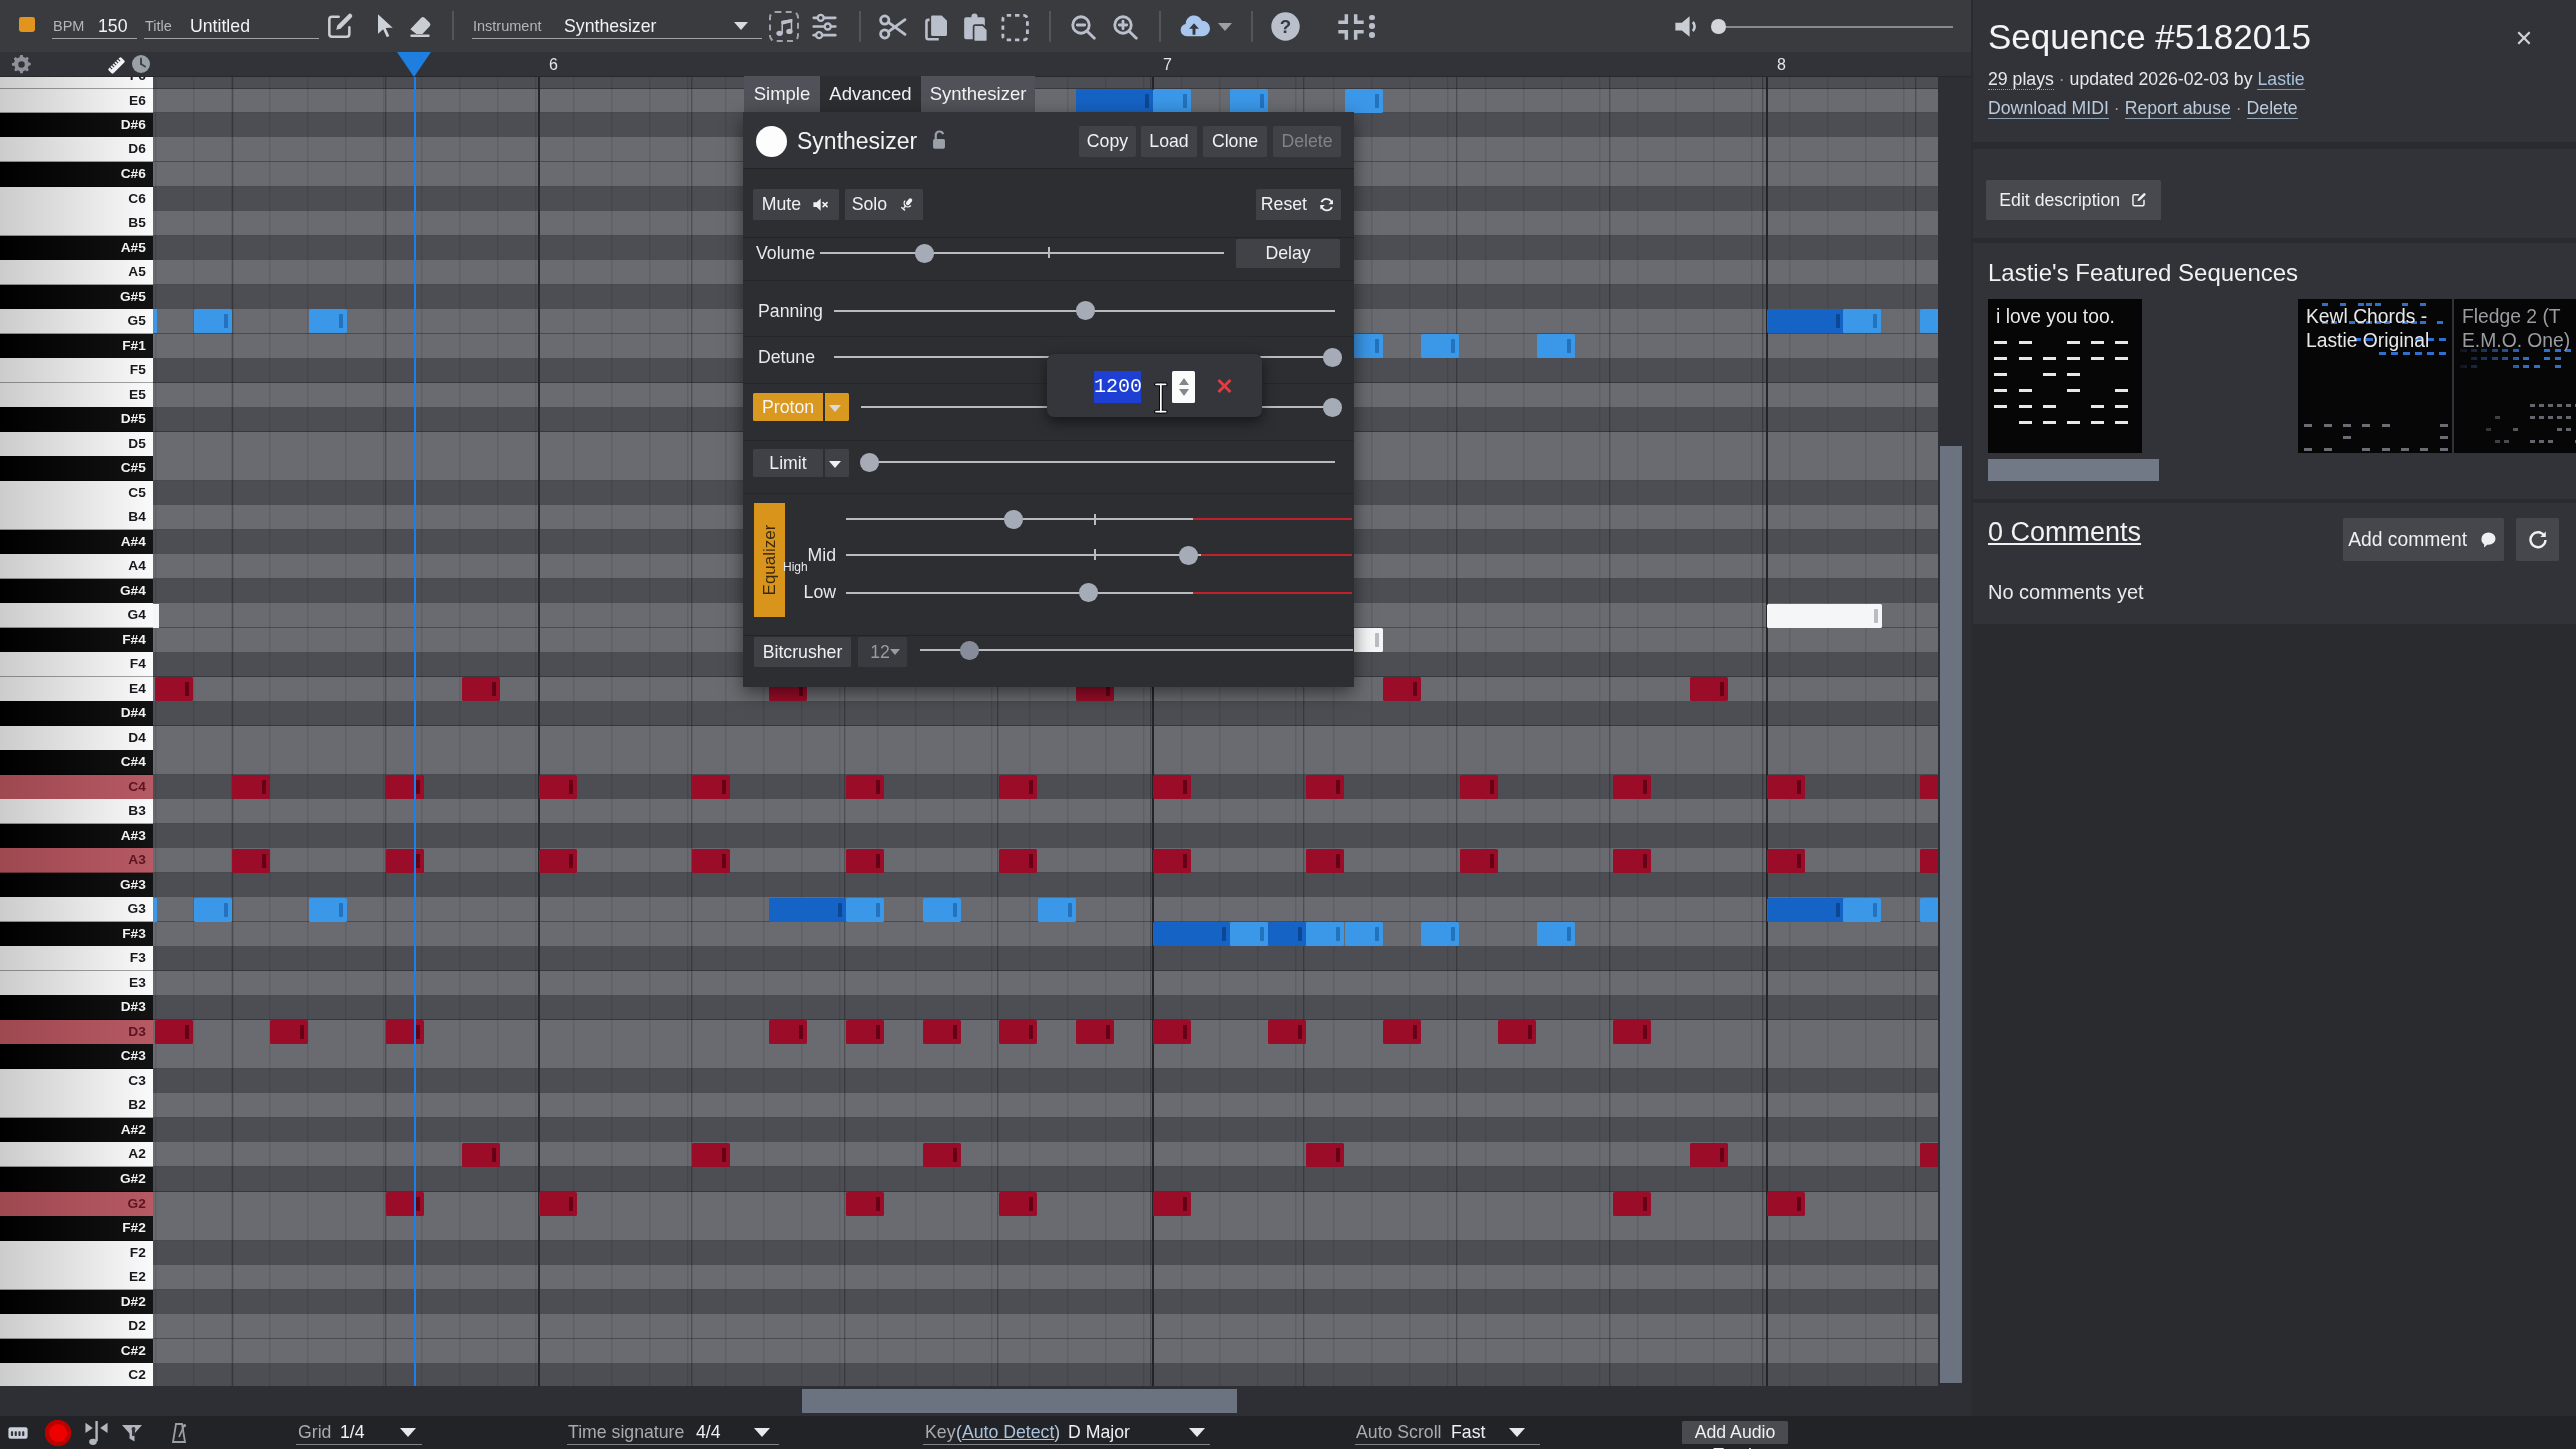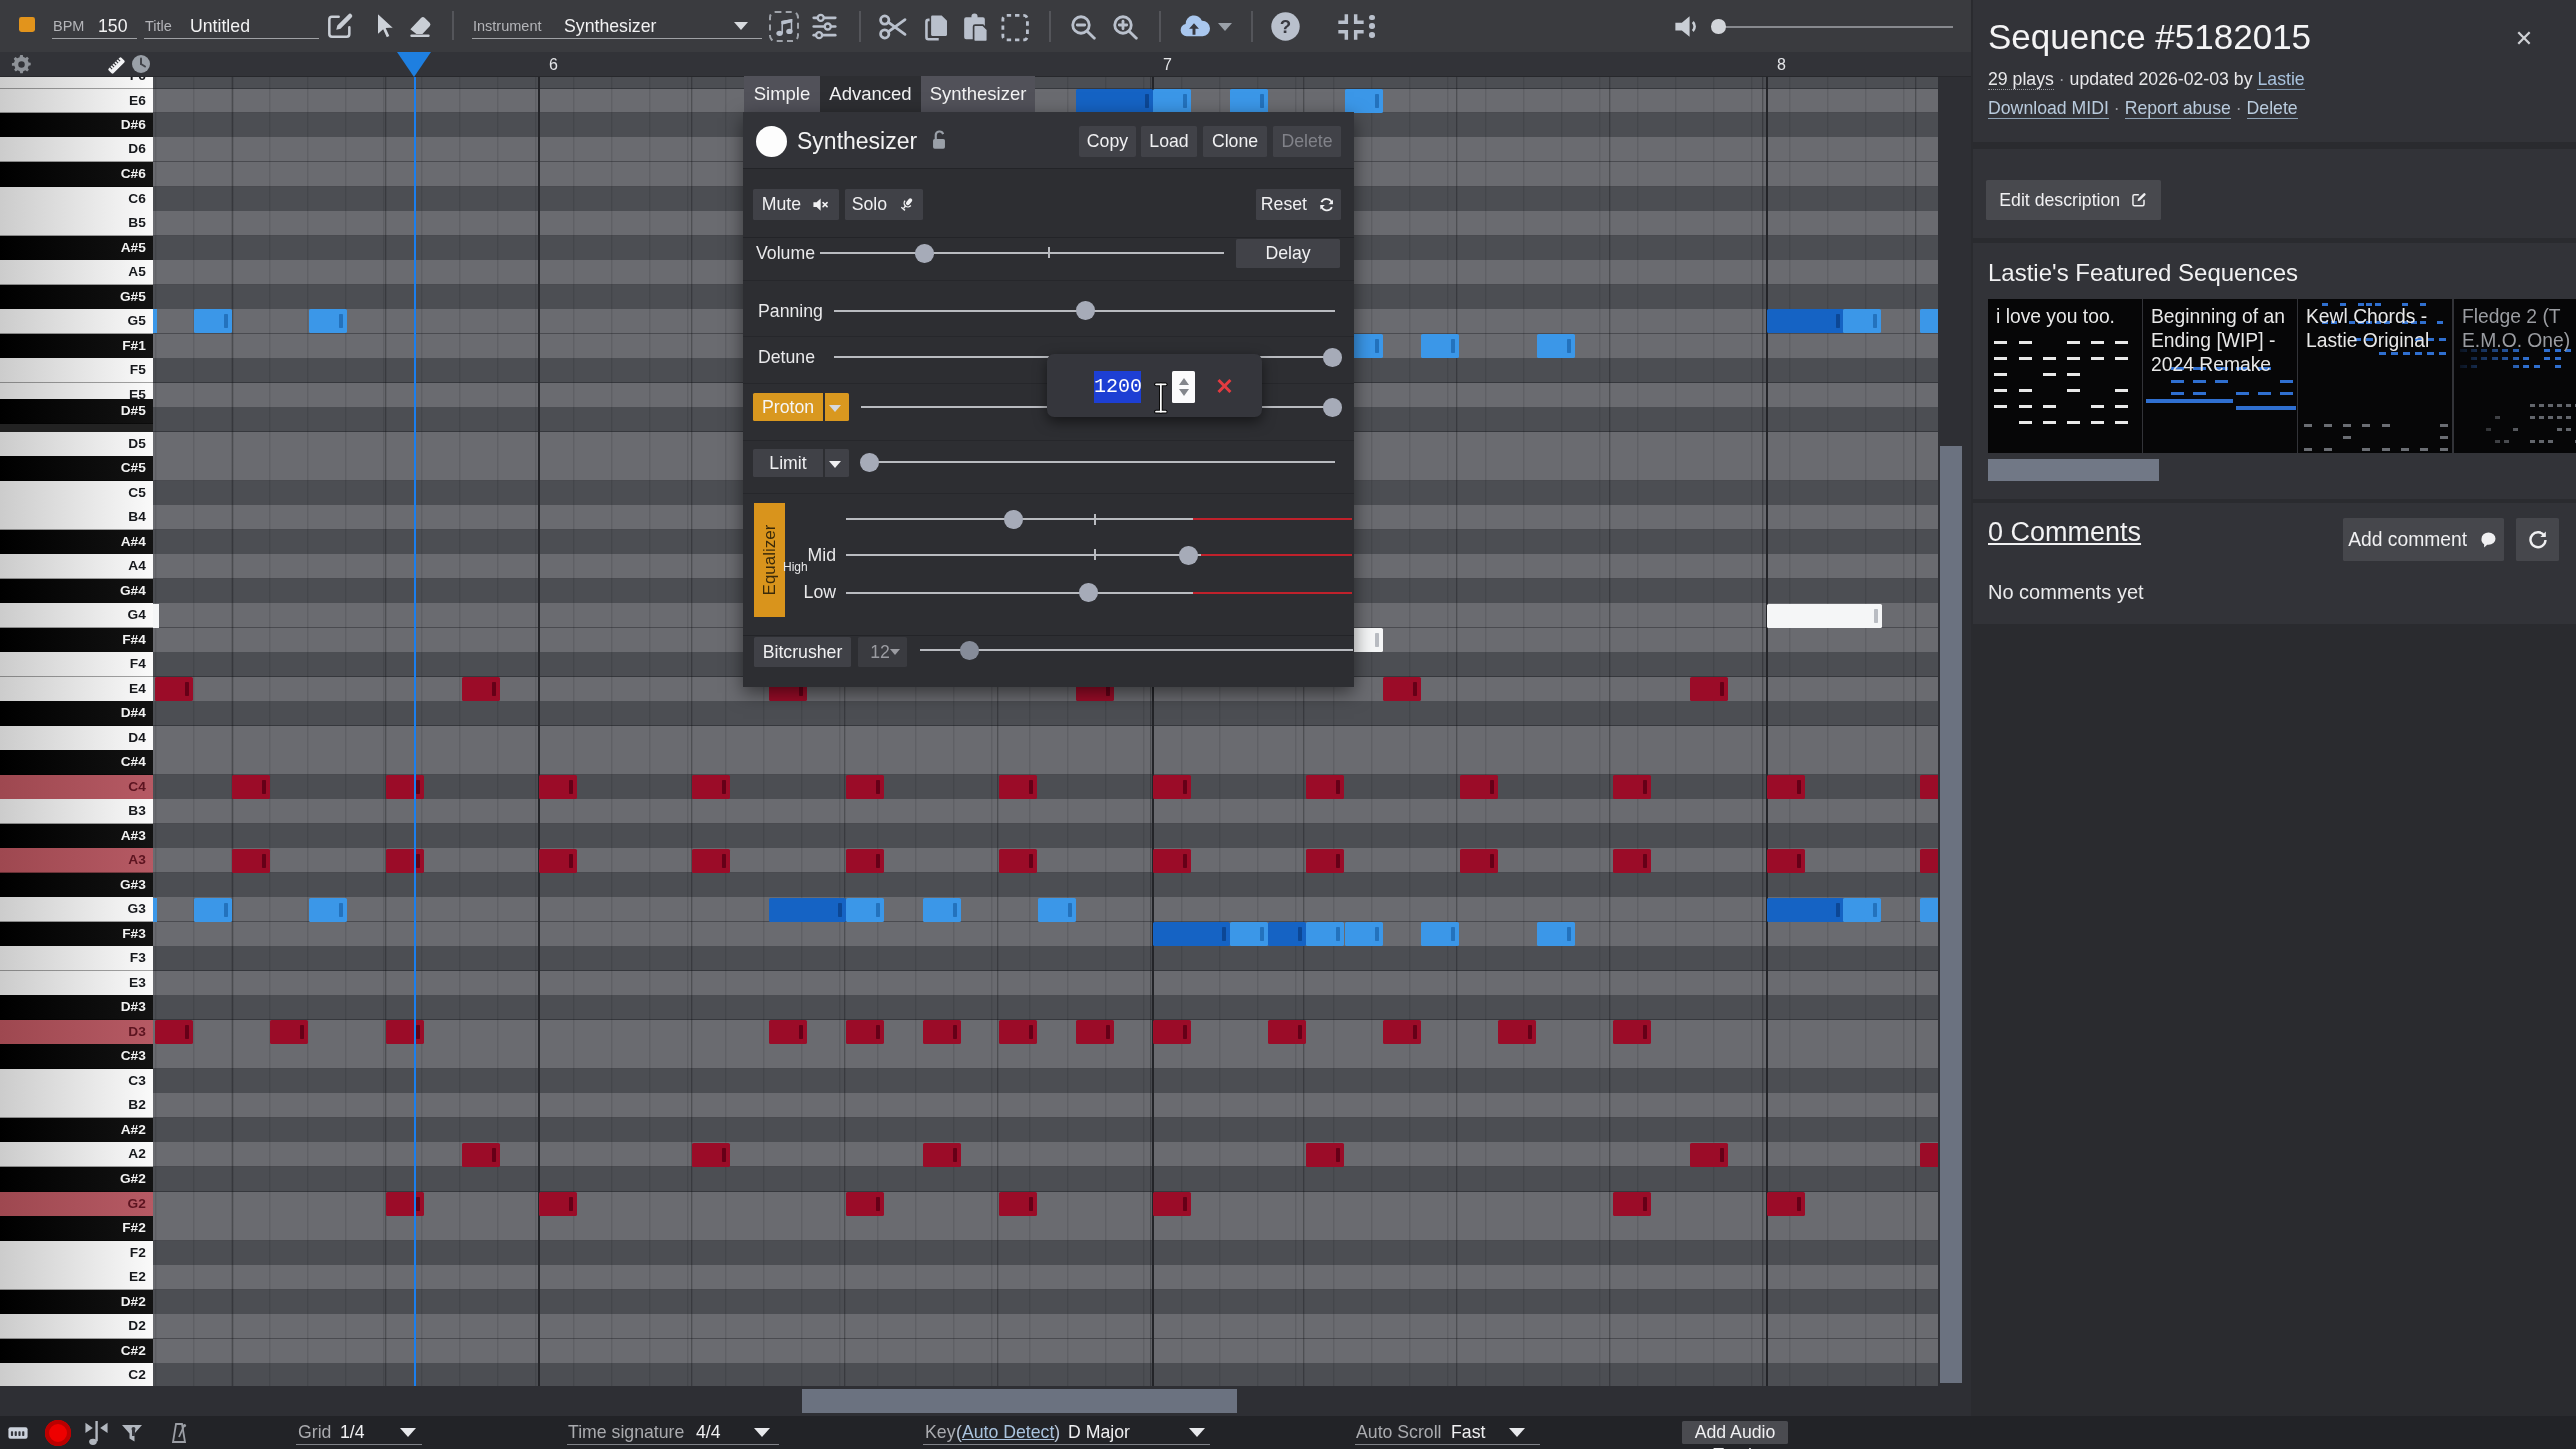--- a/index.html
+++ b/index.html
@@ -155,21 +155,21 @@
 <div class="abs" style="left:0;top:85px;width:153px;height:24.5px;background:linear-gradient(90deg,#000,#131313);color:#f2f2f2;font-weight:700;font-size:13.7px;line-height:24.5px;text-align:right;padding-right:7.2px;border-bottom:0.8px solid rgba(0,0,0,0.35);">C#6</div>
 <div class="abs" style="left:0;top:110px;width:153px;height:24.5px;background:linear-gradient(90deg,#ccc,#fafafa);color:#16181c;font-weight:700;font-size:13.7px;line-height:24.5px;text-align:right;padding-right:7.2px;border-bottom:0.8px solid rgba(0,0,0,0.35);">C6</div>
 <div class="abs" style="left:0;top:134px;width:153px;height:24.5px;background:linear-gradient(90deg,#ccc,#fafafa);color:#16181c;font-weight:700;font-size:13.7px;line-height:24.5px;text-align:right;padding-right:7.2px;border-bottom:0.8px solid rgba(0,0,0,0.35);">B5</div>
 <div class="abs" style="left:0;top:159px;width:153px;height:24.5px;background:linear-gradient(90deg,#000,#131313);color:#f2f2f2;font-weight:700;font-size:13.7px;line-height:24.5px;text-align:right;padding-right:7.2px;border-bottom:0.8px solid rgba(0,0,0,0.35);">A#5</div>
 <div class="abs" style="left:0;top:183px;width:153px;height:24.5px;background:linear-gradient(90deg,#ccc,#fafafa);color:#16181c;font-weight:700;font-size:13.7px;line-height:24.5px;text-align:right;padding-right:7.2px;border-bottom:0.8px solid rgba(0,0,0,0.35);">A5</div>
 <div class="abs" style="left:0;top:208px;width:153px;height:24.5px;background:linear-gradient(90deg,#000,#131313);color:#f2f2f2;font-weight:700;font-size:13.7px;line-height:24.5px;text-align:right;padding-right:7.2px;border-bottom:0.8px solid rgba(0,0,0,0.35);">G#5</div>
 <div class="abs" style="left:0;top:232px;width:153px;height:24.5px;background:linear-gradient(90deg,#ccc,#fafafa);color:#16181c;font-weight:700;font-size:13.7px;line-height:24.5px;text-align:right;padding-right:7.2px;border-bottom:0.8px solid rgba(0,0,0,0.35);">G5</div>
 <div class="abs" style="left:0;top:257px;width:153px;height:24.5px;background:linear-gradient(90deg,#000,#131313);color:#f2f2f2;font-weight:700;font-size:13.7px;line-height:24.5px;text-align:right;padding-right:7.2px;border-bottom:0.8px solid rgba(0,0,0,0.35);">F#1</div>
 <div class="abs" style="left:0;top:281px;width:153px;height:24.5px;background:linear-gradient(90deg,#ccc,#fafafa);color:#16181c;font-weight:700;font-size:13.7px;line-height:24.5px;text-align:right;padding-right:7.2px;border-bottom:0.8px solid rgba(0,0,0,0.35);">F5</div>
 <div class="abs" style="left:0;top:306px;width:153px;height:24.5px;background:linear-gradient(90deg,#ccc,#fafafa);color:#16181c;font-weight:700;font-size:13.7px;line-height:24.5px;text-align:right;padding-right:7.2px;border-bottom:0.8px solid rgba(0,0,0,0.35);">E5</div>
-<div class="abs" style="left:0;top:322px;width:153px;height:24.5px;background:linear-gradient(90deg,#000,#131313);color:#f2f2f2;font-weight:700;font-size:13.7px;line-height:24.5px;text-align:right;padding-right:7.2px;border-bottom:0.8px solid rgba(0,0,0,0.35);">D#5</div>
+<div class="abs" style="left:0;top:330px;width:153px;height:24.5px;background:linear-gradient(90deg,#000,#131313);color:#f2f2f2;font-weight:700;font-size:13.7px;line-height:24.5px;text-align:right;padding-right:7.2px;border-bottom:0.8px solid rgba(0,0,0,0.35);">D#5</div>
 <div class="abs" style="left:0;top:355px;width:153px;height:24.5px;background:linear-gradient(90deg,#ccc,#fafafa);color:#16181c;font-weight:700;font-size:13.7px;line-height:24.5px;text-align:right;padding-right:7.2px;border-bottom:0.8px solid rgba(0,0,0,0.35);">D5</div>
 <div class="abs" style="left:0;top:379px;width:153px;height:24.5px;background:linear-gradient(90deg,#000,#131313);color:#f2f2f2;font-weight:700;font-size:13.7px;line-height:24.5px;text-align:right;padding-right:7.2px;border-bottom:0.8px solid rgba(0,0,0,0.35);">C#5</div>
 <div class="abs" style="left:0;top:404px;width:153px;height:24.5px;background:linear-gradient(90deg,#ccc,#fafafa);color:#16181c;font-weight:700;font-size:13.7px;line-height:24.5px;text-align:right;padding-right:7.2px;border-bottom:0.8px solid rgba(0,0,0,0.35);">C5</div>
 <div class="abs" style="left:0;top:428px;width:153px;height:24.5px;background:linear-gradient(90deg,#ccc,#fafafa);color:#16181c;font-weight:700;font-size:13.7px;line-height:24.5px;text-align:right;padding-right:7.2px;border-bottom:0.8px solid rgba(0,0,0,0.35);">B4</div>
 <div class="abs" style="left:0;top:453px;width:153px;height:24.5px;background:linear-gradient(90deg,#000,#131313);color:#f2f2f2;font-weight:700;font-size:13.7px;line-height:24.5px;text-align:right;padding-right:7.2px;border-bottom:0.8px solid rgba(0,0,0,0.35);">A#4</div>
 <div class="abs" style="left:0;top:477px;width:153px;height:24.5px;background:linear-gradient(90deg,#ccc,#fafafa);color:#16181c;font-weight:700;font-size:13.7px;line-height:24.5px;text-align:right;padding-right:7.2px;border-bottom:0.8px solid rgba(0,0,0,0.35);">A4</div>
 <div class="abs" style="left:0;top:502px;width:153px;height:24.5px;background:linear-gradient(90deg,#000,#131313);color:#f2f2f2;font-weight:700;font-size:13.7px;line-height:24.5px;text-align:right;padding-right:7.2px;border-bottom:0.8px solid rgba(0,0,0,0.35);">G#4</div>
 <div class="abs" style="left:0;top:526px;width:153px;height:24.5px;background:linear-gradient(90deg,#ccc,#fafafa);color:#16181c;font-weight:700;font-size:13.7px;line-height:24.5px;text-align:right;padding-right:7.2px;border-bottom:0.8px solid rgba(0,0,0,0.35);">G4</div>
 <div class="abs" style="left:0;top:551px;width:153px;height:24.5px;background:linear-gradient(90deg,#000,#131313);color:#f2f2f2;font-weight:700;font-size:13.7px;line-height:24.5px;text-align:right;padding-right:7.2px;border-bottom:0.8px solid rgba(0,0,0,0.35);">F#4</div>
 <div class="abs" style="left:0;top:575px;width:153px;height:24.5px;background:linear-gradient(90deg,#ccc,#fafafa);color:#16181c;font-weight:700;font-size:13.7px;line-height:24.5px;text-align:right;padding-right:7.2px;border-bottom:0.8px solid rgba(0,0,0,0.35);">F4</div>
@@ -602,39 +602,20 @@
       <div class="abs" style="left:6.4px;top:106px;width:13px;height:3.2px;background:#e8e8e8;"></div>
       <div class="abs" style="left:31px;top:106px;width:13px;height:3.2px;background:#e8e8e8;"></div>
       <div class="abs" style="left:55px;top:106px;width:13px;height:3.2px;background:#e8e8e8;"></div>
       <div class="abs" style="left:103px;top:106px;width:13px;height:3.2px;background:#e8e8e8;"></div>
       <div class="abs" style="left:127px;top:106px;width:13px;height:3.2px;background:#e8e8e8;"></div>
       <div class="abs" style="left:31px;top:122px;width:13px;height:3.2px;background:#e8e8e8;"></div>
       <div class="abs" style="left:55px;top:122px;width:13px;height:3.2px;background:#e8e8e8;"></div>
       <div class="abs" style="left:79px;top:122px;width:13px;height:3.2px;background:#e8e8e8;"></div>
       <div class="abs" style="left:103px;top:122px;width:13px;height:3.2px;background:#e8e8e8;"></div>
       <div class="abs" style="left:127px;top:122px;width:13px;height:3.2px;background:#e8e8e8;"></div>
-    </div>
-<div class="abs" style="left:2143px;top:299px;width:154px;height:154px;background:#060607;overflow:hidden;">
-      <div class="abs" style="left:8px;top:6.4px;width:146px;font-size:19.3px;line-height:24px;color:#e8e8e8;z-index:3;">Beginning of an Ending [WIP] - 2024 Remake</div>
-      <div class="abs" style="left:28px;top:68px;width:13px;height:3.2px;background:#2f6fd0;"></div>
-      <div class="abs" style="left:50px;top:68px;width:13px;height:3.2px;background:#2f6fd0;"></div>
-      <div class="abs" style="left:72px;top:68px;width:13px;height:3.2px;background:#2f6fd0;"></div>
-      <div class="abs" style="left:93px;top:68px;width:13px;height:3.2px;background:#2f6fd0;"></div>
-      <div class="abs" style="left:115px;top:68px;width:13px;height:3.2px;background:#2f6fd0;"></div>
-      <div class="abs" style="left:28px;top:81px;width:13px;height:3.2px;background:#2f6fd0;"></div>
-      <div class="abs" style="left:50px;top:81px;width:13px;height:3.2px;background:#2f6fd0;"></div>
-      <div class="abs" style="left:72px;top:81px;width:13px;height:3.2px;background:#2f6fd0;"></div>
-      <div class="abs" style="left:137px;top:81px;width:13px;height:3.2px;background:#2f6fd0;"></div>
-      <div class="abs" style="left:28px;top:93px;width:13px;height:3.2px;background:#2f6fd0;"></div>
-      <div class="abs" style="left:50px;top:93px;width:13px;height:3.2px;background:#2f6fd0;"></div>
-      <div class="abs" style="left:93px;top:93px;width:13px;height:3.2px;background:#2f6fd0;"></div>
-      <div class="abs" style="left:115px;top:93px;width:13px;height:3.2px;background:#2f6fd0;"></div>
-      <div class="abs" style="left:137px;top:93px;width:13px;height:3.2px;background:#2f6fd0;"></div>
-      <div class="abs" style="left:3.2px;top:100px;width:87px;height:4px;background:#2f6fd0;"></div>
-      <div class="abs" style="left:93px;top:107px;width:60px;height:4px;background:#2f6fd0;"></div>
     </div>
 <div class="abs" style="left:2298px;top:299px;width:154px;height:154px;background:#060607;overflow:hidden;">
       <div class="abs" style="left:8px;top:6.4px;width:146px;font-size:19.3px;line-height:24px;color:#e8e8e8;z-index:3;">Kewl Chords - Lastie Original</div>
       <div class="abs" style="left:24px;top:4px;width:5.6px;height:3.2px;background:#2f6fd0;"></div>
       <div class="abs" style="left:42px;top:4px;width:5.6px;height:3.2px;background:#2f6fd0;"></div>
       <div class="abs" style="left:60px;top:4px;width:5.6px;height:3.2px;background:#2f6fd0;"></div>
       <div class="abs" style="left:68px;top:4px;width:5.6px;height:3.2px;background:#2f6fd0;"></div>
       <div class="abs" style="left:77px;top:4px;width:5.6px;height:3.2px;background:#2f6fd0;"></div>
       <div class="abs" style="left:104px;top:4px;width:5.6px;height:3.2px;background:#2f6fd0;"></div>
       <div class="abs" style="left:122px;top:4px;width:5.6px;height:3.2px;background:#2f6fd0;"></div>

